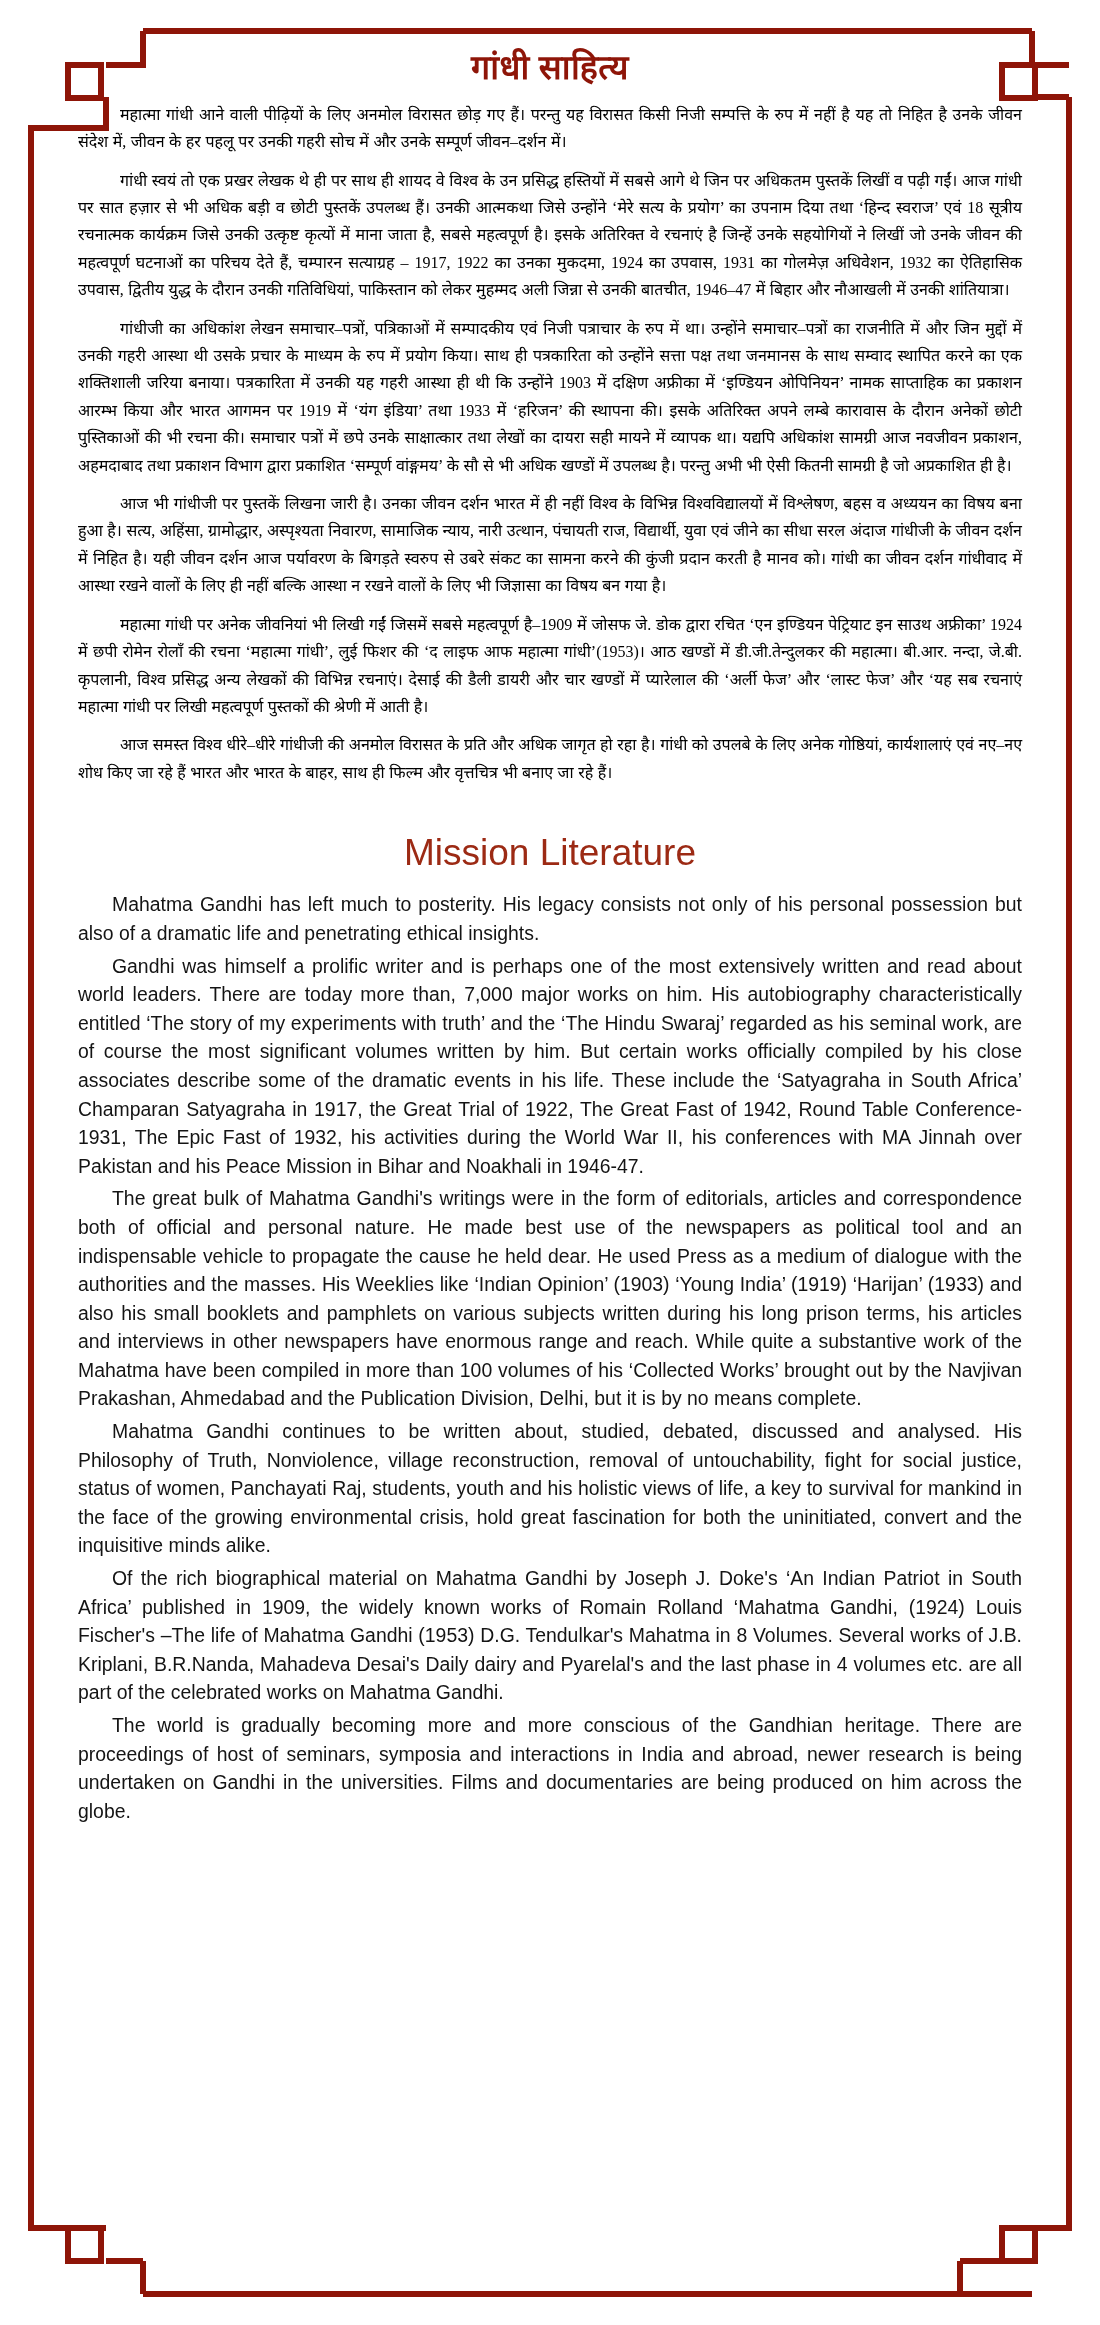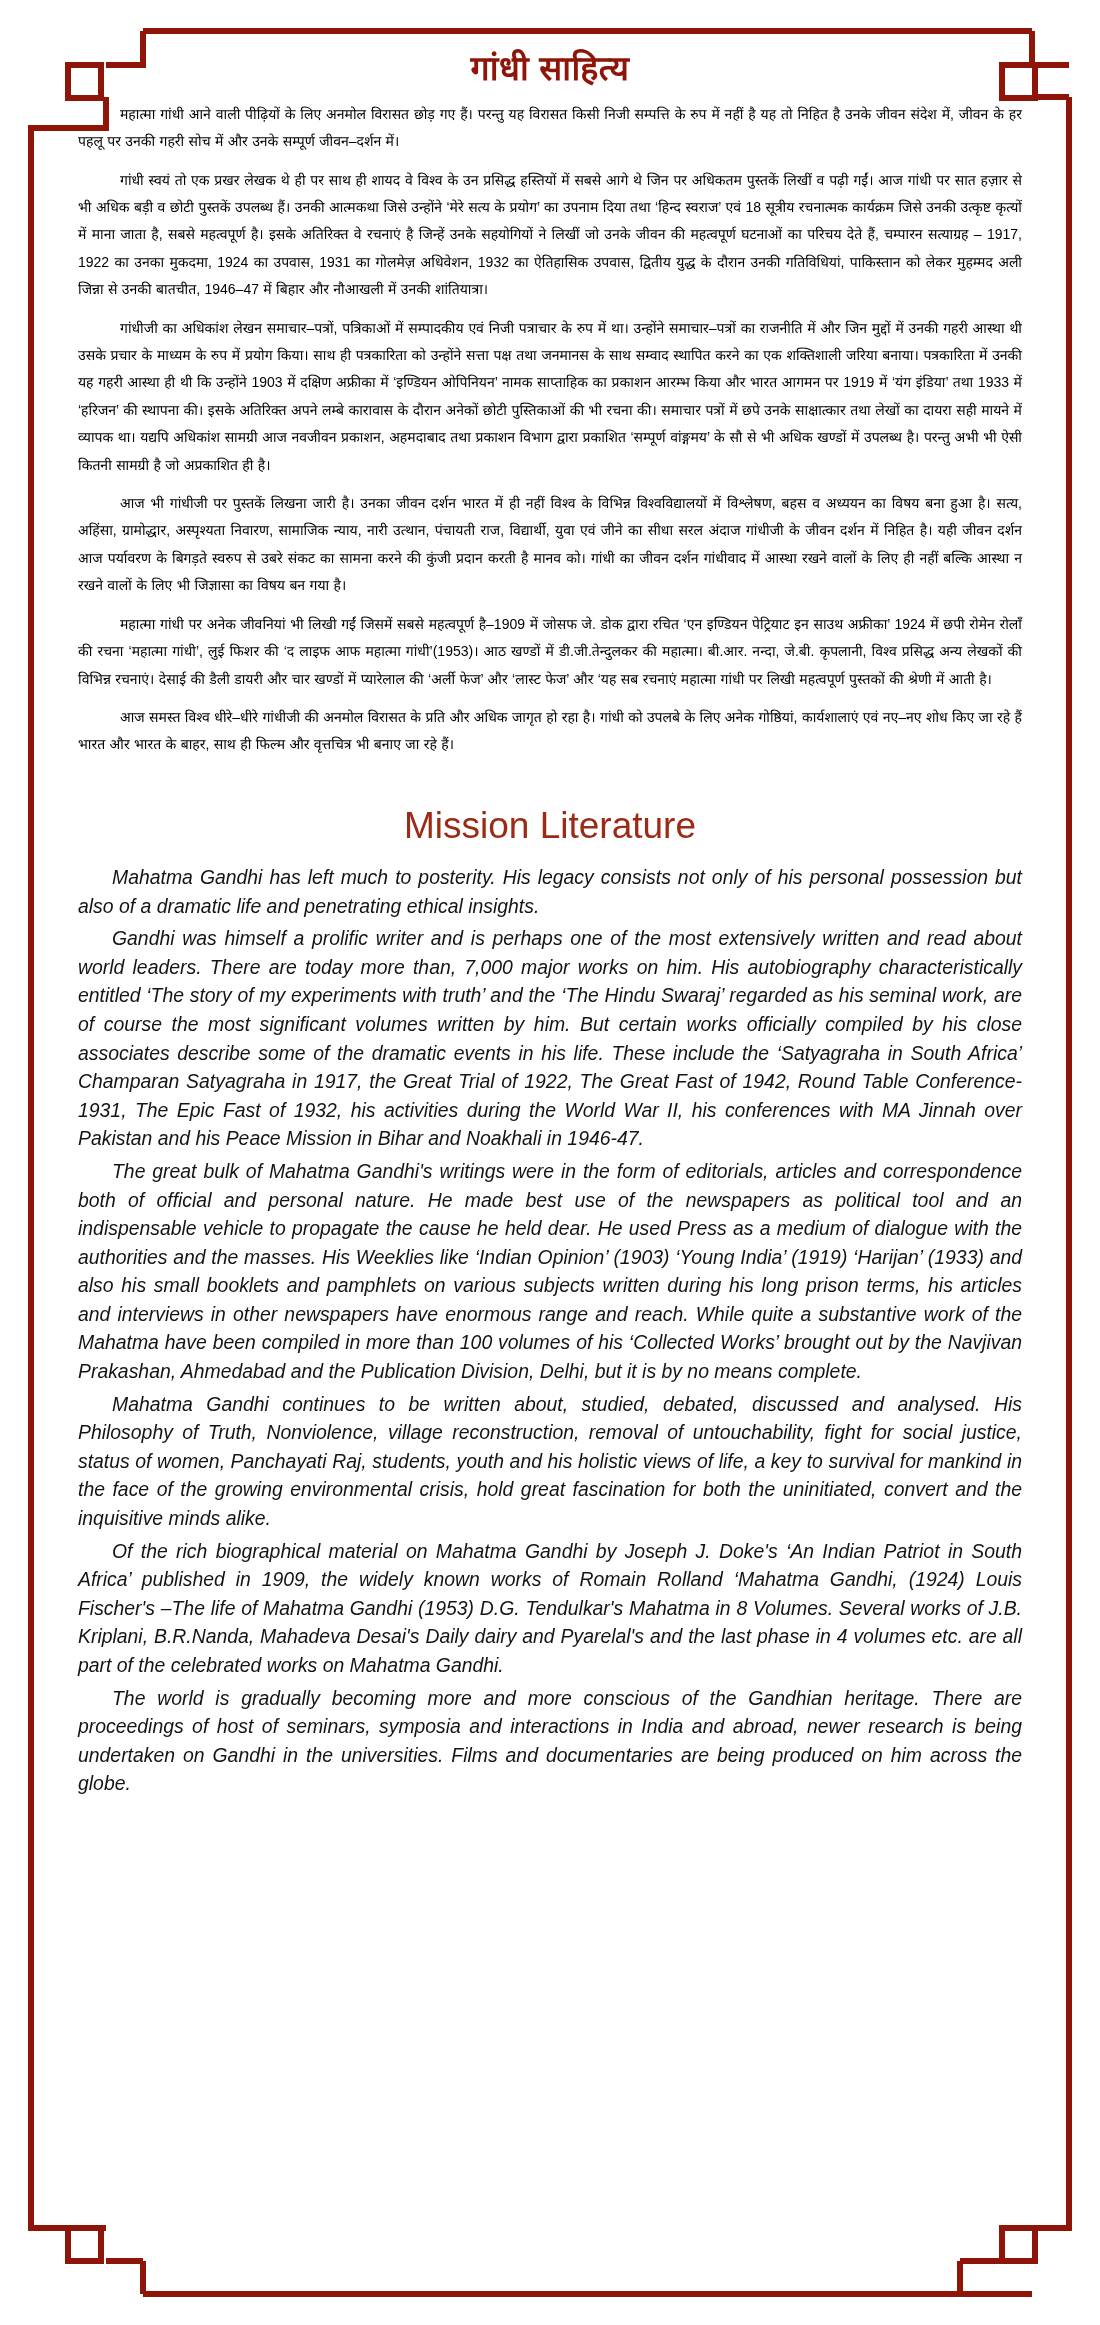--- a/index.html
+++ b/index.html
@@ -30,30 +30,30 @@
     position: absolute;
     left: 78px;
     top: 48px;
     width: 944px;
   }
 
   
   .hindi-title {
     text-align: center;
     color: #8e1508;
-    font-family: Liberation Sans, sans-serif;
+    font-family: Liberation Serif, serif;
     font-size: 34px;
     font-weight: 700;
     line-height: 1.2;
     margin: 0 0 12px 0;
     letter-spacing: 0.5px;
   }
   .hindi-body {
-    font-family: Liberation Sans, sans-serif;
-    font-size: 14px;
+    font-family: Liberation Serif, serif;
+    font-size: 16px;
     line-height: 27.4px;
     color: #000000;
     text-align: justify;
     text-justify: inter-word;
     margin: 0 0 11px 0;
     text-indent: 42px;
     word-spacing: 0.5px;
   }
   .hindi-body:last-of-type { margin-bottom: 0; }
 
@@ -69,21 +69,20 @@
   }
   .english-body {
     font-family: "Liberation Sans", sans-serif;
     font-size: 19.4px;
     line-height: 28.6px;
     color: #141414;
     text-align: justify;
     text-justify: inter-word;
     margin: 0 0 4px 0;
     text-indent: 34px;
-    font-style: italic;
   }
   .english-body:last-of-type { margin-bottom: 0; }
 </style>
 </head>
 <body>
 
 <div id="border-frame">
   <svg width="1100" height="2325" viewBox="0 0 1100 2325" xmlns="http://www.w3.org/2000/svg">
     <g fill="none" stroke="#8e1508" stroke-width="6">
 

